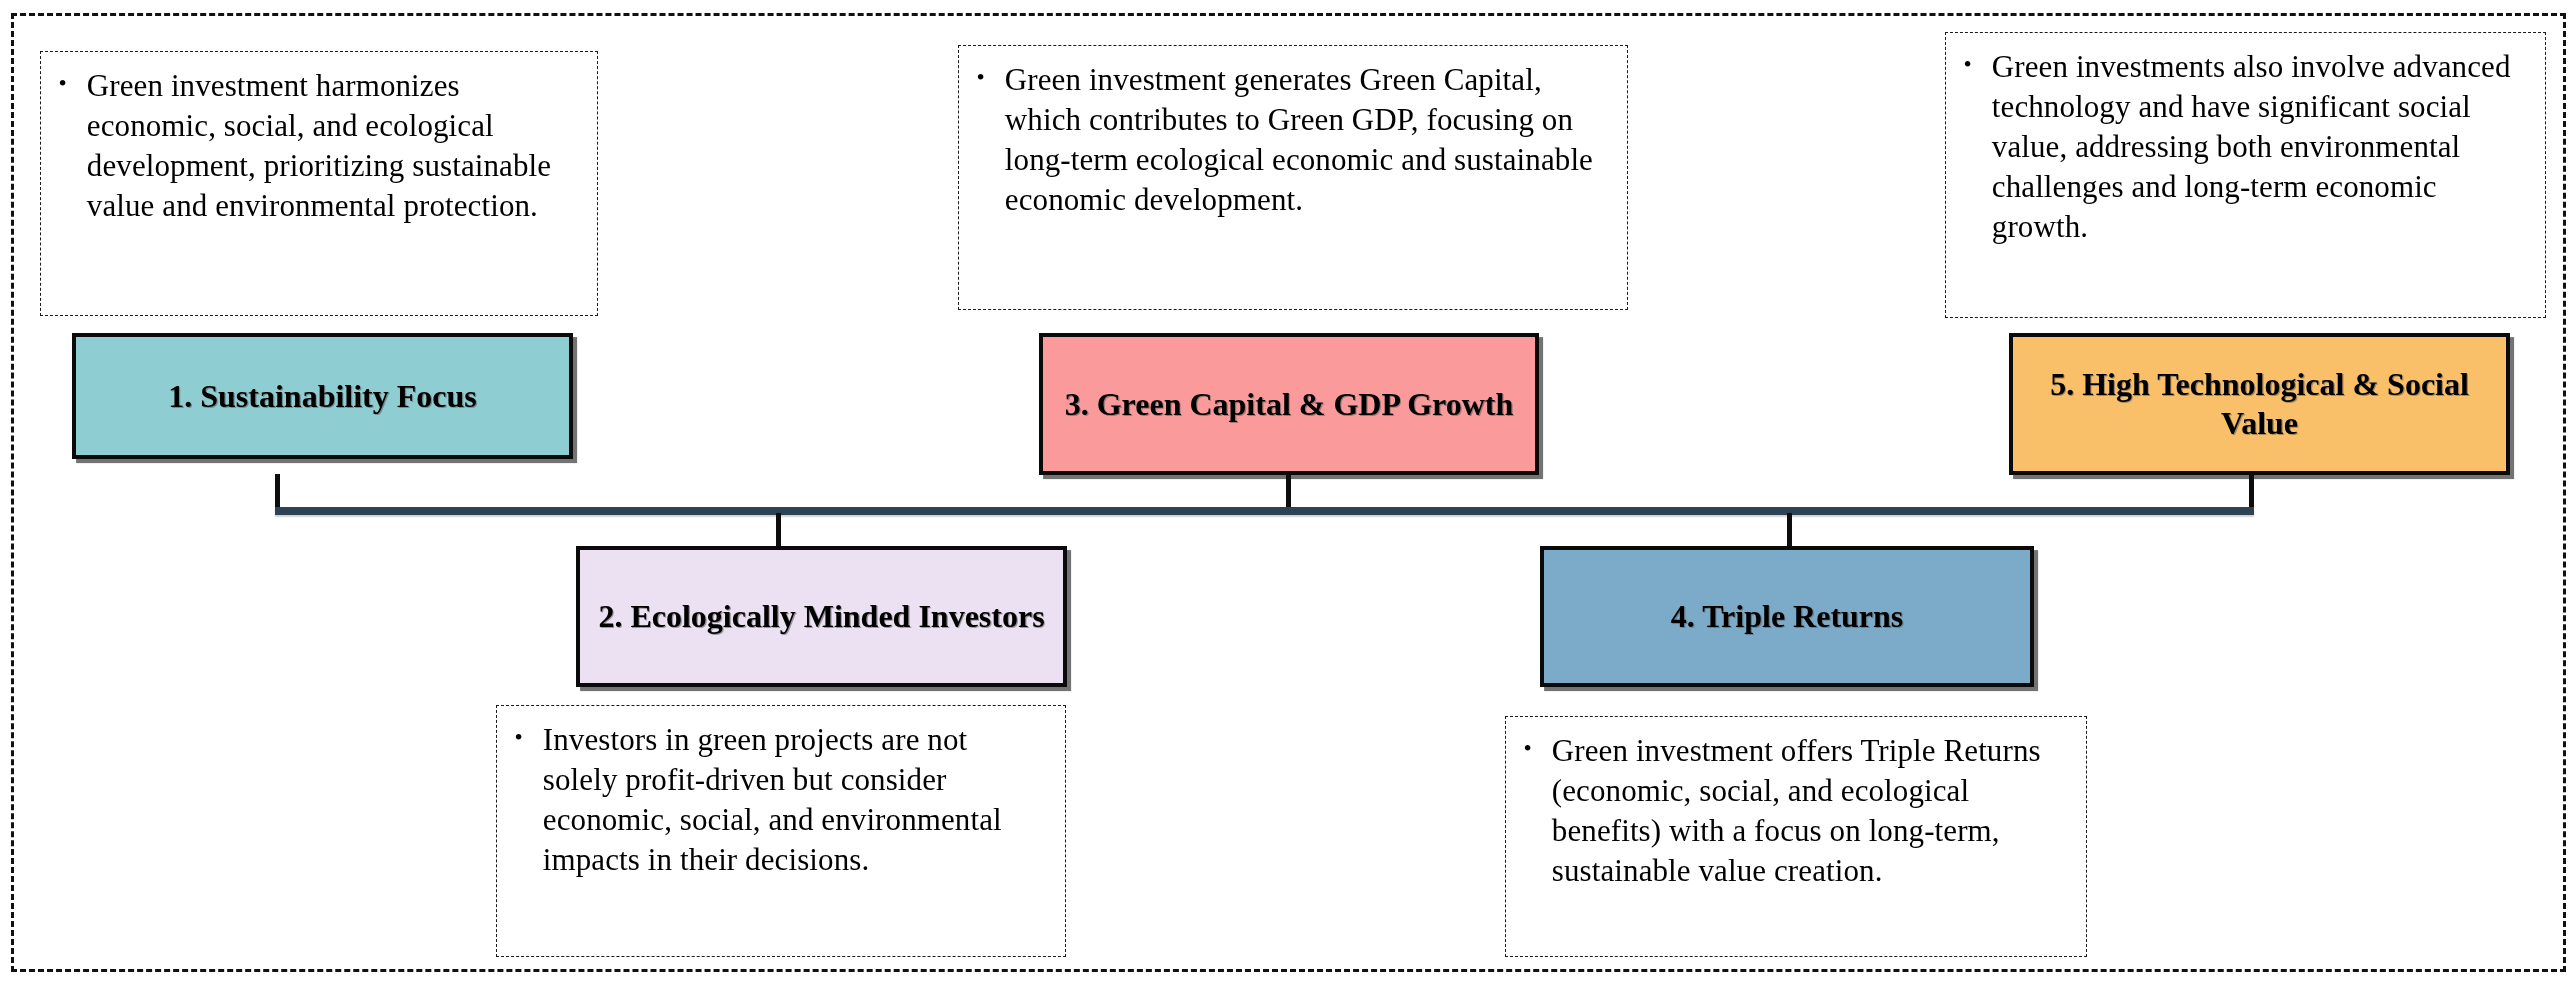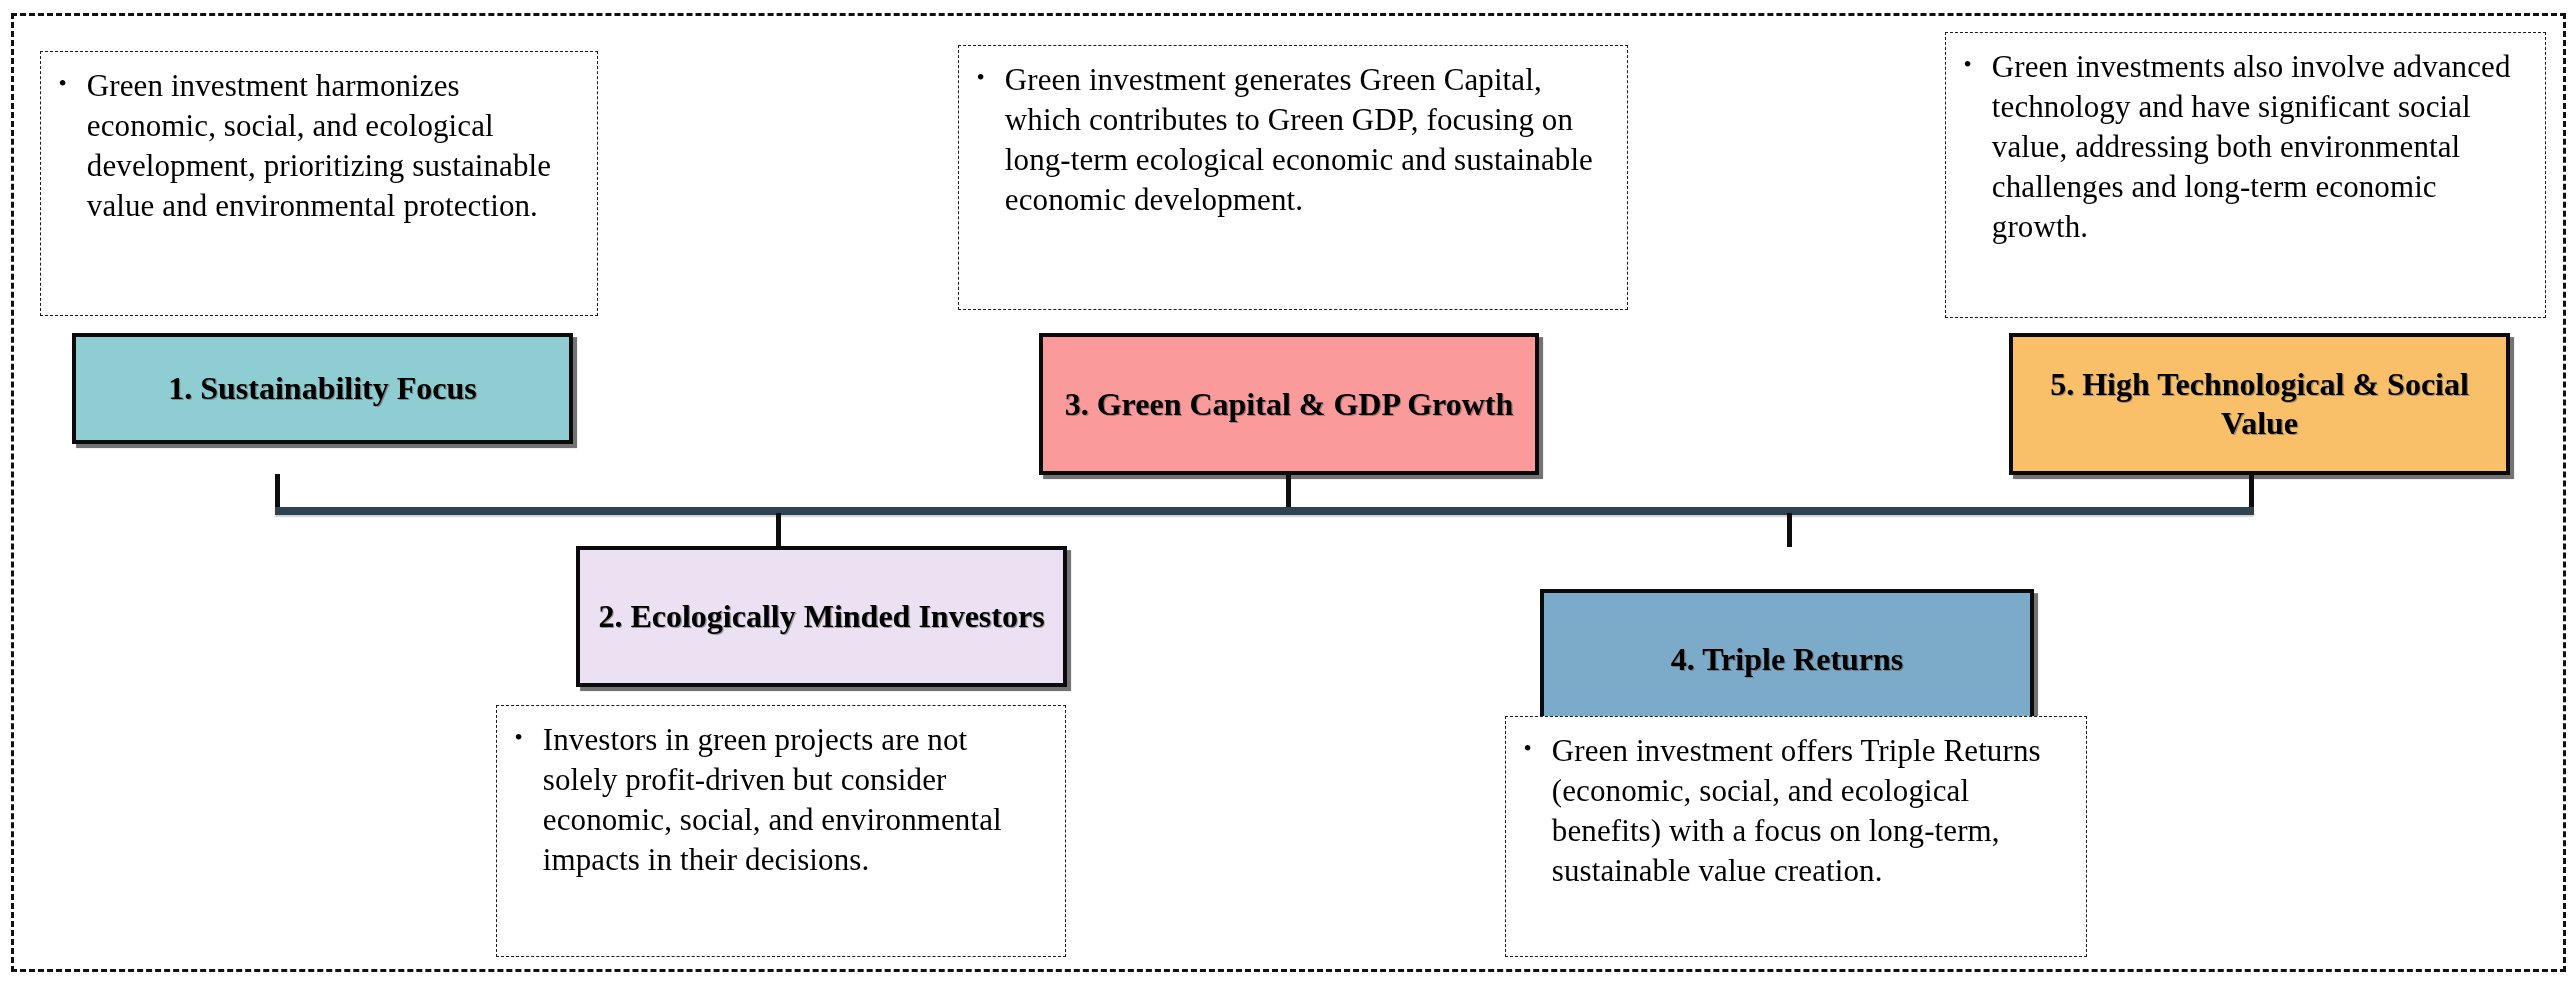--- a/index.html
+++ b/index.html
@@ -108,21 +108,21 @@
   <div class="callout" style="left:958px; top:45px; width:670px; height:265px;">
     <span class="callout-bullet">•</span>
     <span class="callout-text">Green investment generates Green Capital, which contributes to Green GDP, focusing on long-term ecological economic and sustainable economic development.</span>
   </div>
 
   <div class="callout" style="left:1945px; top:32px; width:601px; height:286px;">
     <span class="callout-bullet">•</span>
     <span class="callout-text">Green investments  also involve advanced technology and have significant social value, addressing both environmental challenges and long-term economic growth.</span>
   </div>
 
-  <div class="node" style="left:72px; top:333px; width:501px; height:111px; background:#8ecdd1;">
+  <div class="node" style="left:72px; top:333px; width:501px; height:126px; background:#8ecdd1;">
     <span class="node-label">1. Sustainability Focus</span>
   </div>
 
   <div class="node" style="left:1039px; top:333px; width:500px; height:142px; background:#fa9a9a;align-items:center;">
     <span class="node-label">3. Green Capital &amp; GDP Growth</span>
   </div>
 
   <div class="node" style="left:2009px; top:333px; width:501px; height:142px; background:#f9c069;align-items:center;">
     <span class="node-label">5. High Technological &amp; Social Value</span>
   </div>
@@ -136,21 +136,21 @@
   <div class="conn-bus" style="left:275px; top:507px; width:1979px;"></div>
 
   <div class="conn-v" style="left:776px; top:513px; height:34px;"></div>
 
   <div class="conn-v" style="left:1787px; top:513px; height:34px;"></div>
 
   <div class="node" style="left:531px; top:546px; width:491px; height:141px; background:#ece1f2;margin-left:45px;">
     <span class="node-label">2. Ecologically Minded Investors</span>
   </div>
 
-  <div class="node" style="left:1540px; top:546px; width:494px; height:141px; background:#7cabc9;margin-top:43px;">
+  <div class="node" style="left:1540px; top:546px; width:494px; height:141px; background:#7cabc9;">
     <span class="node-label">4. Triple Returns</span>
   </div>
 
   <div class="callout" style="left:496px; top:705px; width:570px; height:252px;">
     <span class="callout-bullet">•</span>
     <span class="callout-text">Investors in green projects are not solely profit-driven but consider economic, social, and environmental impacts in their decisions.</span>
   </div>
 
   <div class="callout" style="left:1505px; top:716px; width:582px; height:241px;">
     <span class="callout-bullet">•</span>

